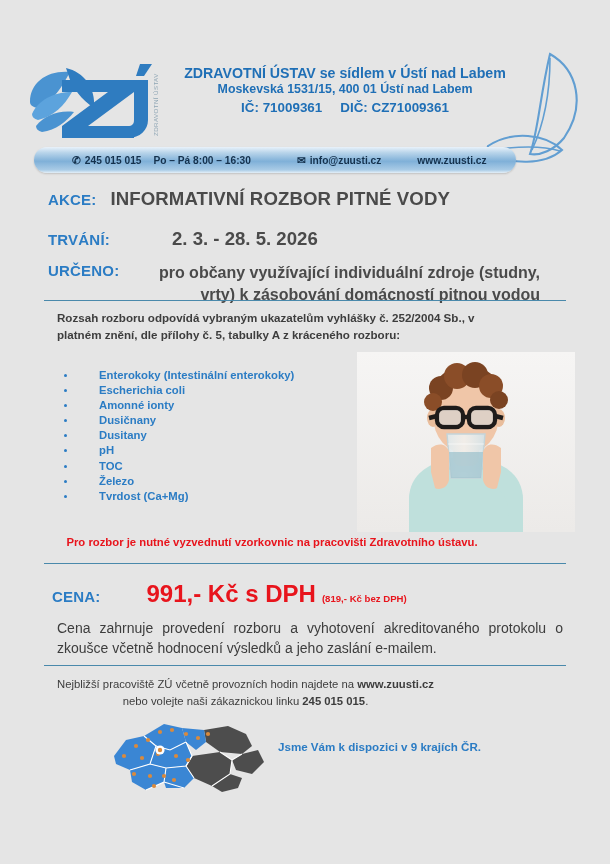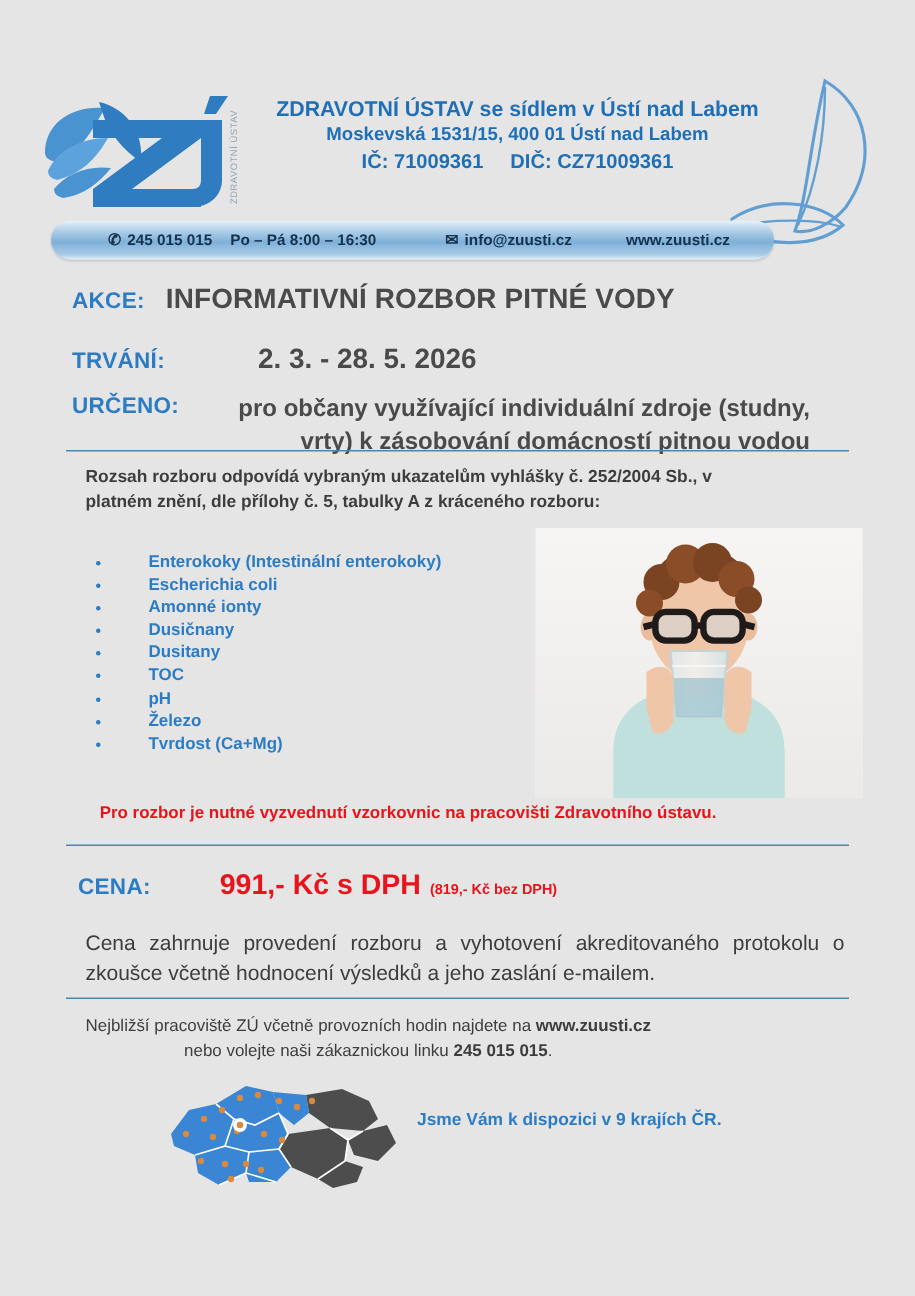--- a/index.html
+++ b/index.html
@@ -201,21 +201,21 @@
     text-align: center;
     font-size: 11.3px;
     font-weight: bold;
     color: #e8141c;
   }
 
   .r-cena { left: 52px; top: 580px; }
   .r-cena .label { font-size: 15px; }
   .r-cena .price {
     margin-left: 46px;
-    font-size: 19px;
+    font-size: 24px;
     font-weight: bold;
     color: #e8141c;
   }
   .r-cena .price-sub {
     margin-left: 6px;
     font-size: 9.6px;
     font-weight: bold;
     color: #e8141c;
   }
 
@@ -330,22 +330,22 @@
     <div class="divider div1"></div>
 
     <div class="scope">Rozsah rozboru odpovídá vybraným ukazatelům vyhlášky č. 252/2004 Sb., v platném znění, dle přílohy č. 5, tabulky A z kráceného rozboru:</div>
 
     <ul class="bullets">
       <li>Enterokoky (Intestinální enterokoky)</li>
       <li>Escherichia coli</li>
       <li>Amonné ionty</li>
       <li>Dusičnany</li>
       <li>Dusitany</li>
+      <li>pH</li>
       <li>TOC</li>
-      <li>pH</li>
       <li>Železo</li>
       <li>Tvrdost (Ca+Mg)</li>
     </ul>
 
     <div class="photo">
       <svg width="218" height="180" viewBox="0 0 218 180">
         <defs>
           <linearGradient id="bg" x1="0" y1="0" x2="0" y2="1">
             <stop offset="0%" stop-color="#f6f5f4"></stop>
             <stop offset="100%" stop-color="#eceae8"></stop>

